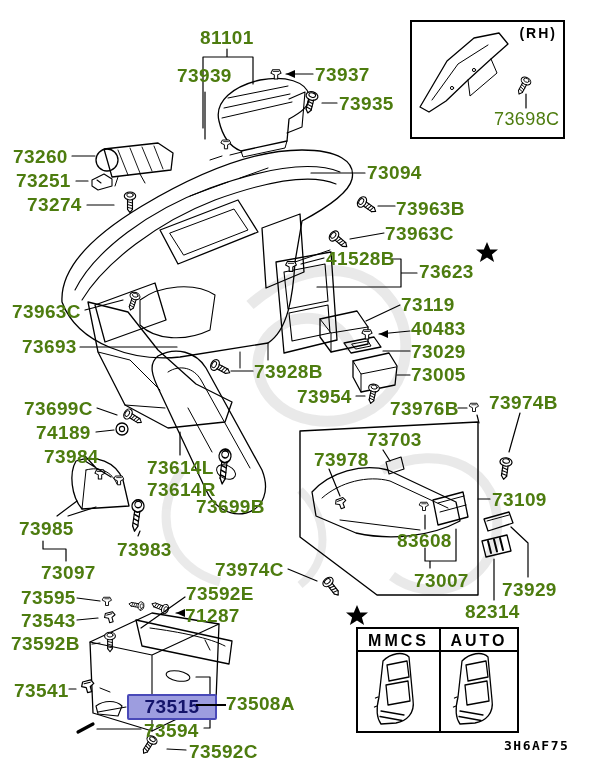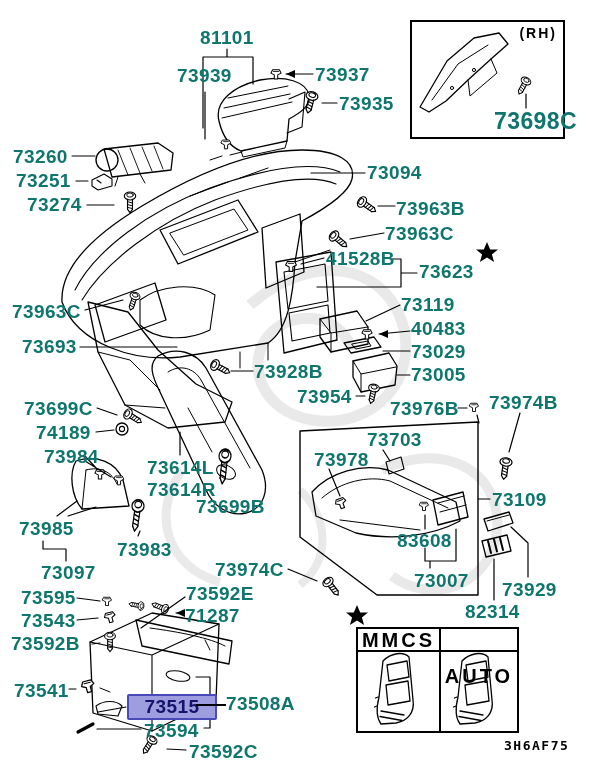--- a/index.html
+++ b/index.html
@@ -1,35 +1,35 @@
 <!DOCTYPE html>
 <html style="--highlight-bg: #9d9ddf; --highlight-border: #4949b8; --highlight-text: #14146a; --line-color: #000000; --watermark: #d8d8d8;"><head>
 <meta charset="utf-8">
 <style>
   html,body{margin:0;padding:0;background:#fff;}
   #page{position:relative;width:609px;height:768px;background:#fff;overflow:hidden;
         font-family:"Liberation Sans", sans-serif;}
   #art{position:absolute;left:0;top:0;}
   .lbl{position:absolute;font-weight:bold;font-size:19px;line-height:1;letter-spacing:.4px;
-       color:#0f766e;white-space:nowrap;}
+       color:#4d7c0f;white-space:nowrap;}
   .hl{position:absolute;left:127px;top:694px;width:86px;height:22px;
       background:var(--highlight-bg,#9d9ddf);border:2px solid var(--highlight-border,#4949b8);
       color:var(--highlight-text,#14146a);display:flex;align-items:center;justify-content:center;
       font-weight:bold;font-size:19px;letter-spacing:.4px;border-radius:2px;}
   .hl-dash{position:absolute;left:196px;top:704px;width:30px;height:2px;background:#000;}
   .rh-box{position:absolute;left:410px;top:20px;width:151px;height:115px;border:2px solid #000;}
   .rh-corner{position:absolute;right:6px;top:3px;font-weight:bold;font-size:14px;letter-spacing:2px;}
-  .rh-part{position:absolute;left:82px;top:88px;font-weight:bold;font-size:23px;letter-spacing:.4px;}
+  .rh-part{position:absolute;left:82px;top:88px;font-weight:normal;font-size:18px;letter-spacing:.4px;}
   .vt{position:absolute;left:356px;top:627px;width:159px;height:102px;border:2px solid #000;}
   .vt-hdiv{position:absolute;left:0;right:0;top:21px;height:0;border-top:2px solid #000;}
   .vt-vdiv{position:absolute;left:81px;top:0;bottom:0;width:0;border-left:2px solid #000;}
   .vt-head{position:absolute;top:2px;height:19px;display:flex;align-items:center;justify-content:center;
-           font-weight:bold;font-size:20px;letter-spacing:3px;}
+           font-weight:bold;font-size:16px;letter-spacing:3px;}
   .vt-head.l{left:0;width:81px;}
-  .vt-head.r{left:83px;right:0;margin-top:36px;}
+  .vt-head.r{left:83px;right:0;}
   .code{position:absolute;left:504px;top:738px;font-family:"DejaVu Sans Mono",monospace;
         font-weight:bold;font-size:13px;letter-spacing:1.5px;}
 </style>
 </head>
 <body>
 
 <div id="page">
 
 <svg id="art" width="609" height="768" viewBox="0 0 609 768">
   <defs>

